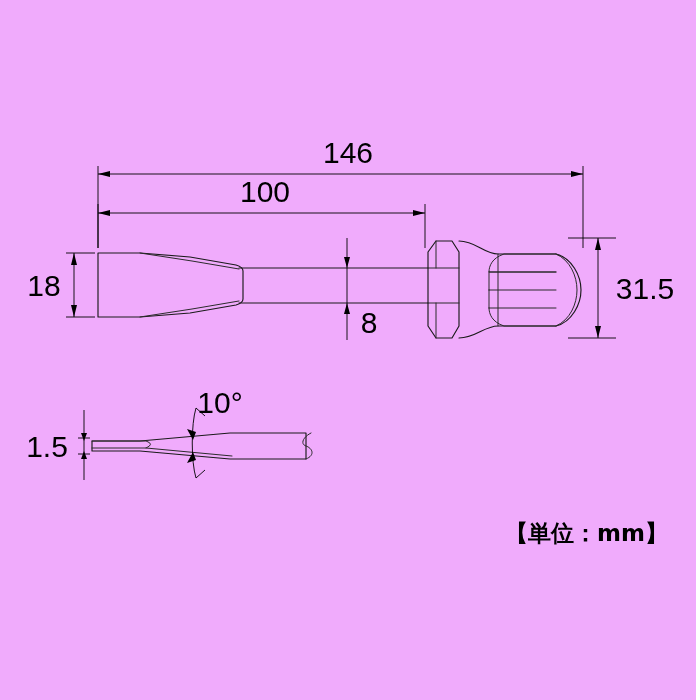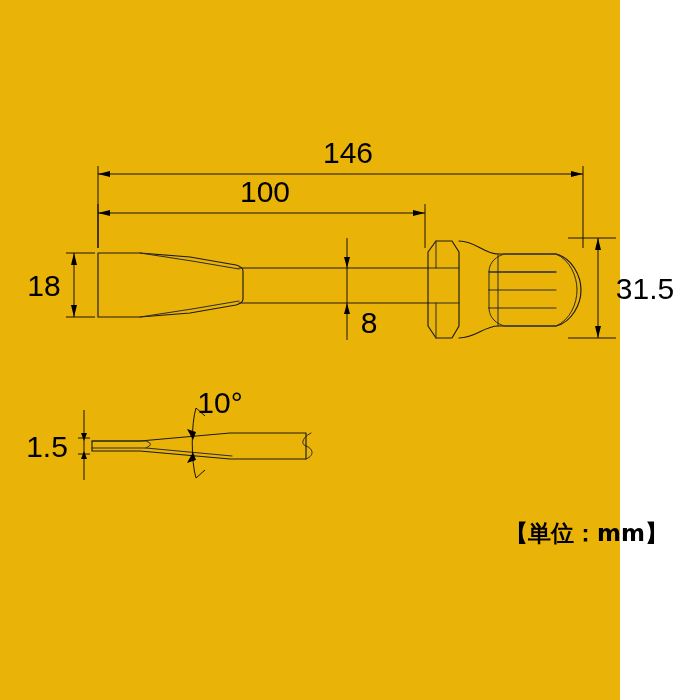--- a/index.html
+++ b/index.html
@@ -8,23 +8,23 @@
     background: #ffffff;
   }
   body {
     width: 700px;
     height: 700px;
     font-family: "Liberation Sans", sans-serif;
     overflow: hidden;
   }
   #drawing-root {
     position: relative;
-    width: 620px;
+    width: 696px;
     height: 700px;
-    background: #eab308;
+    background: #f0abfc;
   }
   svg#technical-drawing {
     display: block;
     width: 700px;
     height: 700px;
   }
   .outline {
     fill: none;
     stroke: #1a1a1a;
     stroke-width: 1.15;

